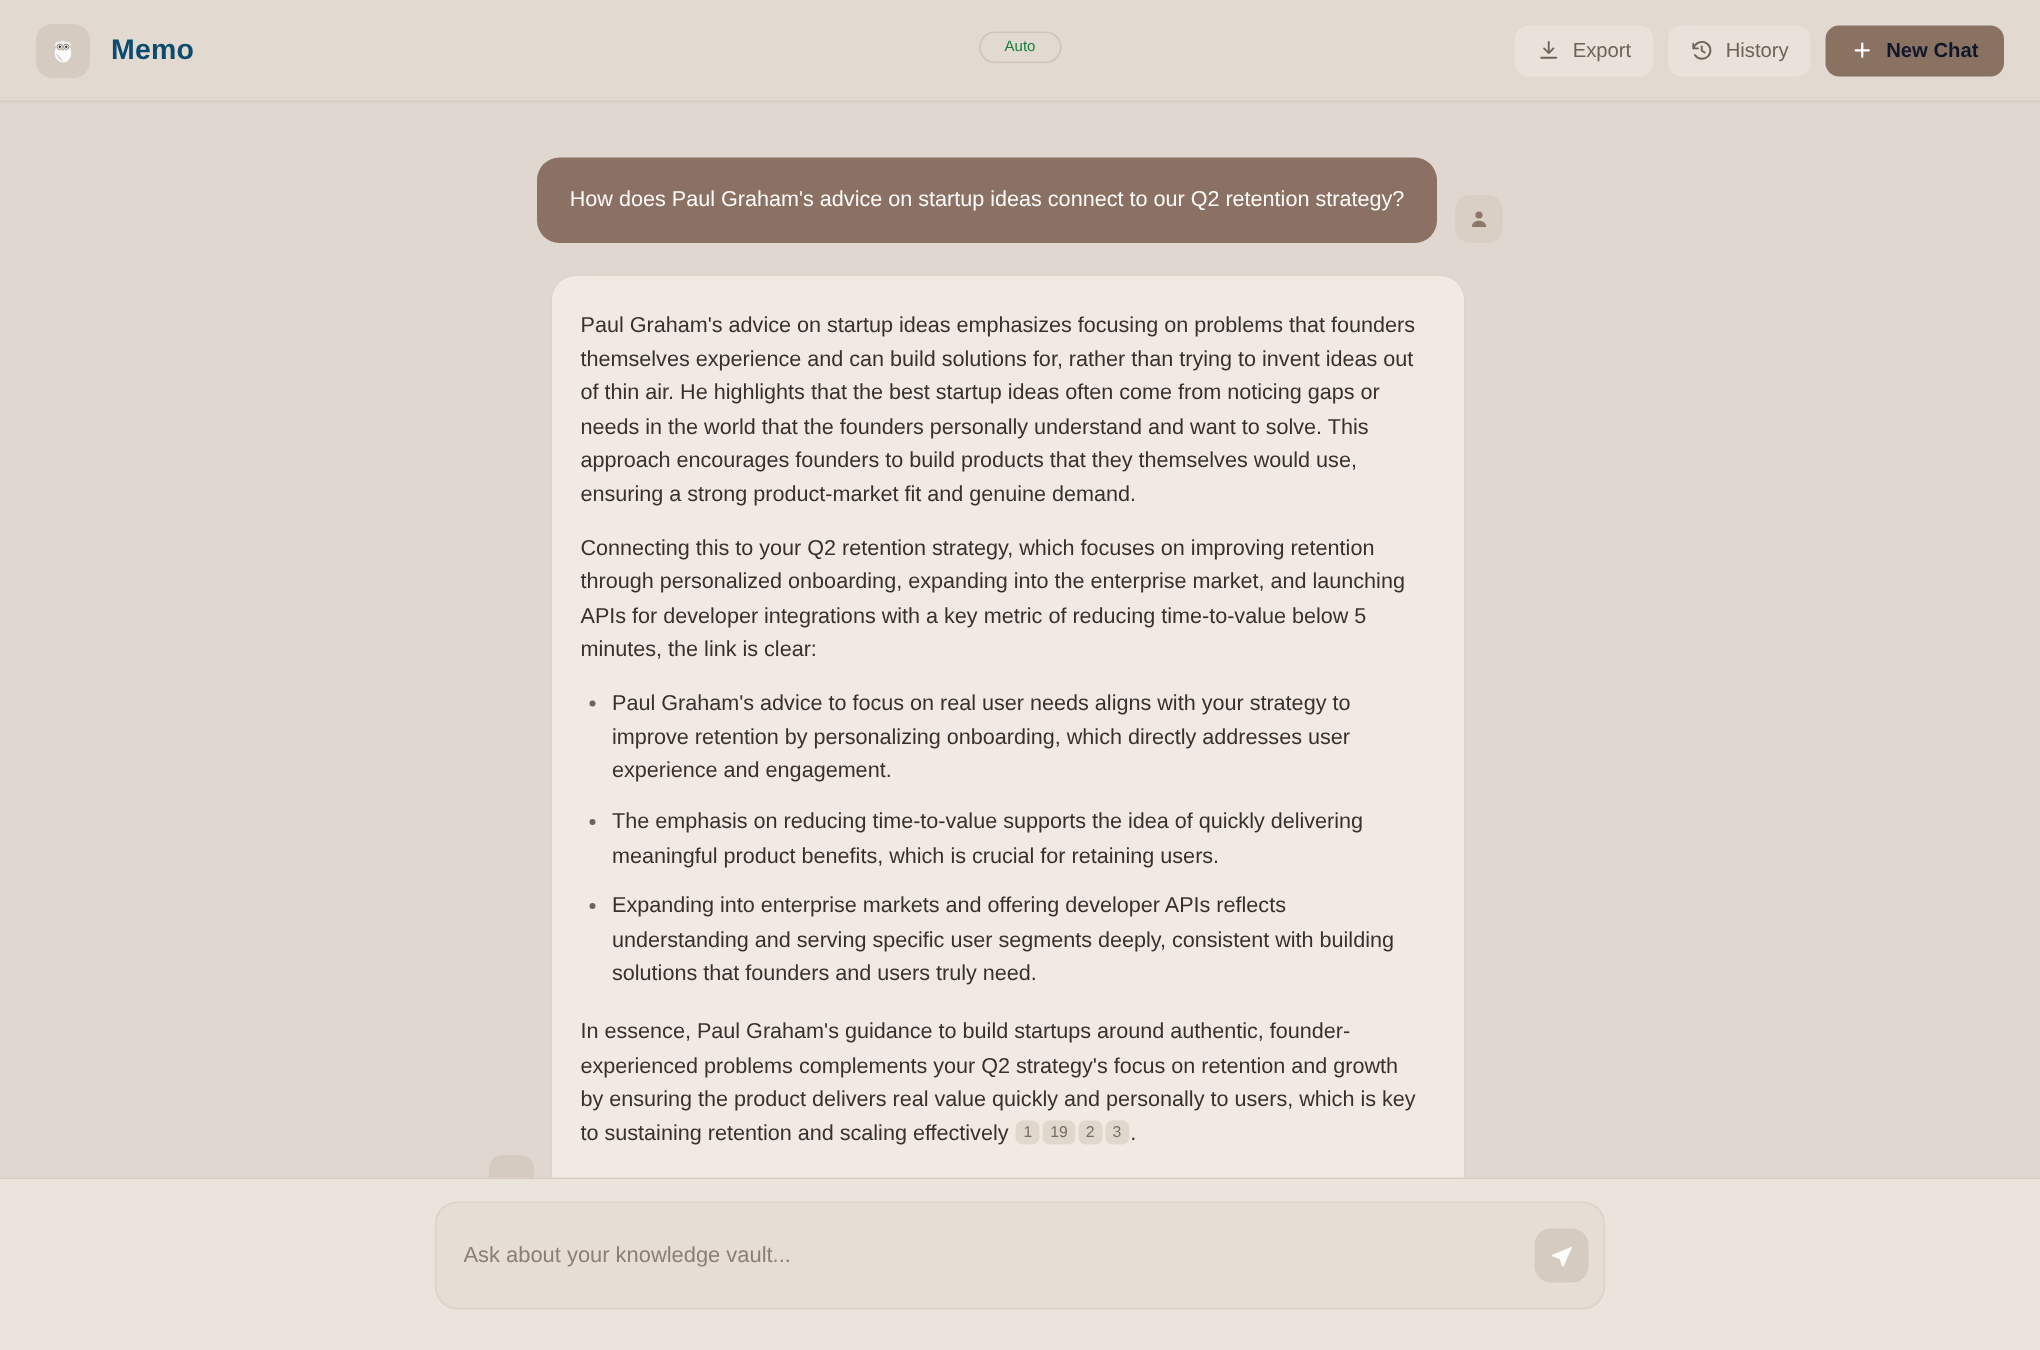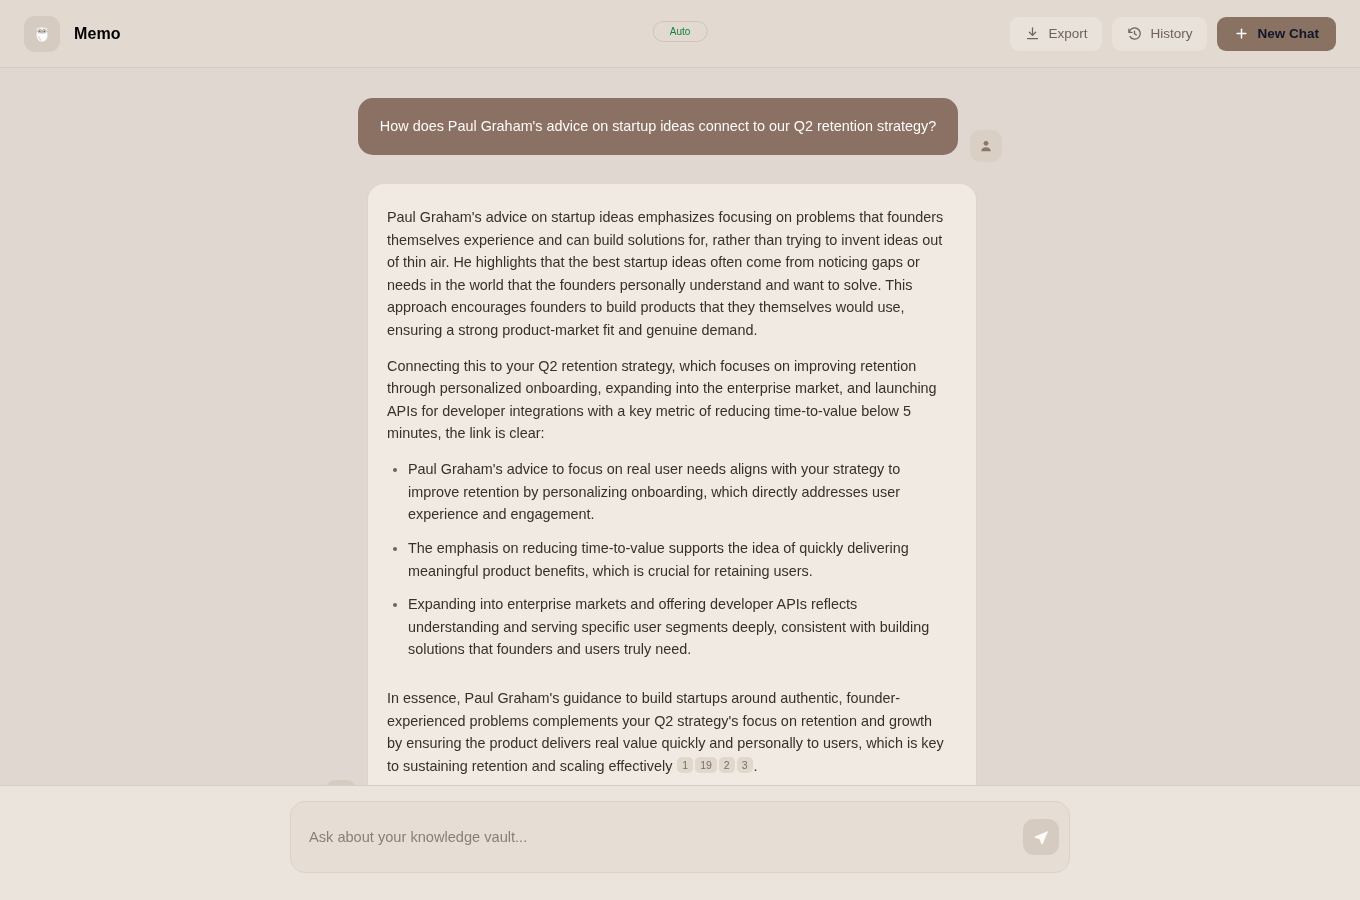--- a/index.html
+++ b/index.html
@@ -25,21 +25,21 @@
     position: relative;
   }
   .brand { display: flex; align-items: center; gap: 14px; }
   .brand-logo {
     width: 36px; height: 36px; border-radius: 11px;
     background: #d6cbc1;
     display: flex; align-items: center; justify-content: center;
     font-size: 20px; line-height: 1;
   }
   .brand-title {
-    font-size: 16px; font-weight: bold; color: #000000;
+    font-size: 19px; font-weight: bold; color: #0c4a6e;
     letter-spacing: .1px;
   }
   .model-pill {
     position: absolute; left: 50%; transform: translateX(-50%);
     top: 21px;
     padding: 4px 16px; border-radius: 999px;
     border: 1px solid #cfc4b9;
     font-size: 10px; color: #15803d;
     background: transparent;
   }
@@ -67,21 +67,21 @@
     overflow: hidden;
     padding: 30px 0 0 0;
     position: relative;
   }
   .thread { width: 1360px; }
 
   .row { display: flex; align-items: flex-start; }
   .row.user { justify-content: center; padding-left: 0; }
 
   .user-wrap {
-    display: flex; align-items: flex-start; gap: 12px;
+    display: flex; align-items: flex-end; gap: 12px;
   }
   .bubble-user {
     max-width: 608px;
     background: #8a7164; color: #fdfbf9;
     border-radius: 15px;
     padding: 17px 22px;
     font-size: 14.4px; line-height: 1.57;
   }
   .avatar {
     width: 32px; height: 32px; border-radius: 10px;
@@ -106,21 +106,21 @@
   .bubble-assistant {
     width: 608px;
     background: #f0eae3;
     border-radius: 16px;
     padding: 22px 25px 10px 19px;
     box-shadow: 0 1px 3px rgba(110,90,70,.07);
     color: #37302b;
     font-size: 14.4px; line-height: 1.57;
   }
   .bubble-assistant p { margin-bottom: 13px; }
-  .bubble-assistant ul { margin: 0 0 26px 0; padding-left: 21px; }
+  .bubble-assistant ul { margin: 0 0 16px 0; padding-left: 21px; }
   .bubble-assistant li { margin-bottom: 11px; }
   .bubble-assistant li::marker { color: #6e635a; }
 
   .cite {
     display: inline-block;
     background: #e0d7cd; color: #7a6d62;
     border-radius: 5px;
     font-size: 10.5px; line-height: 1;
     padding: 3px 5px;
     margin: 0 1px;

